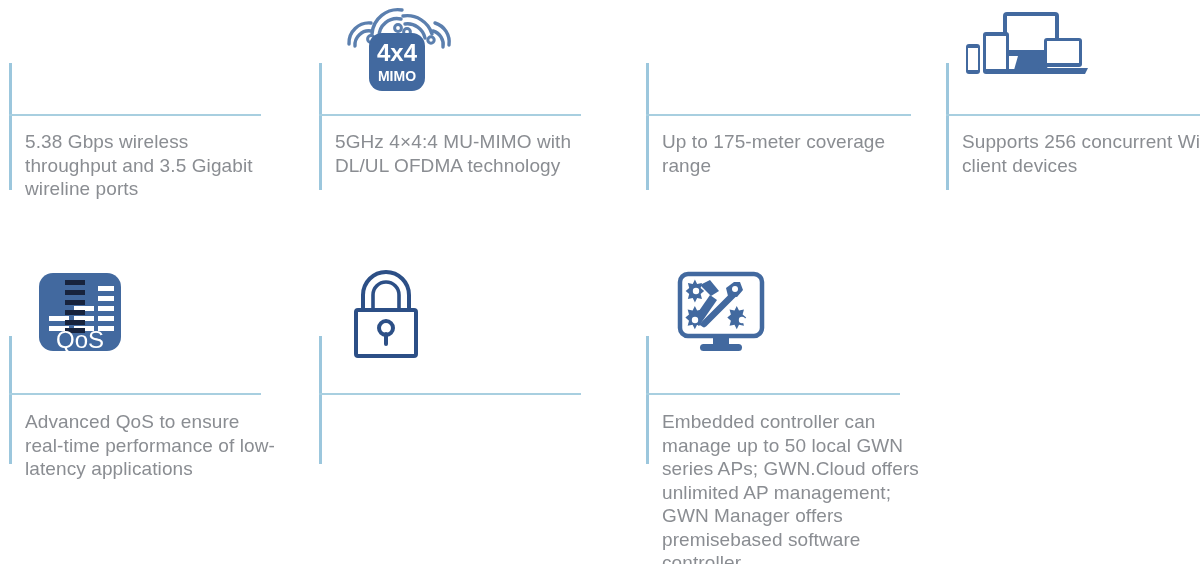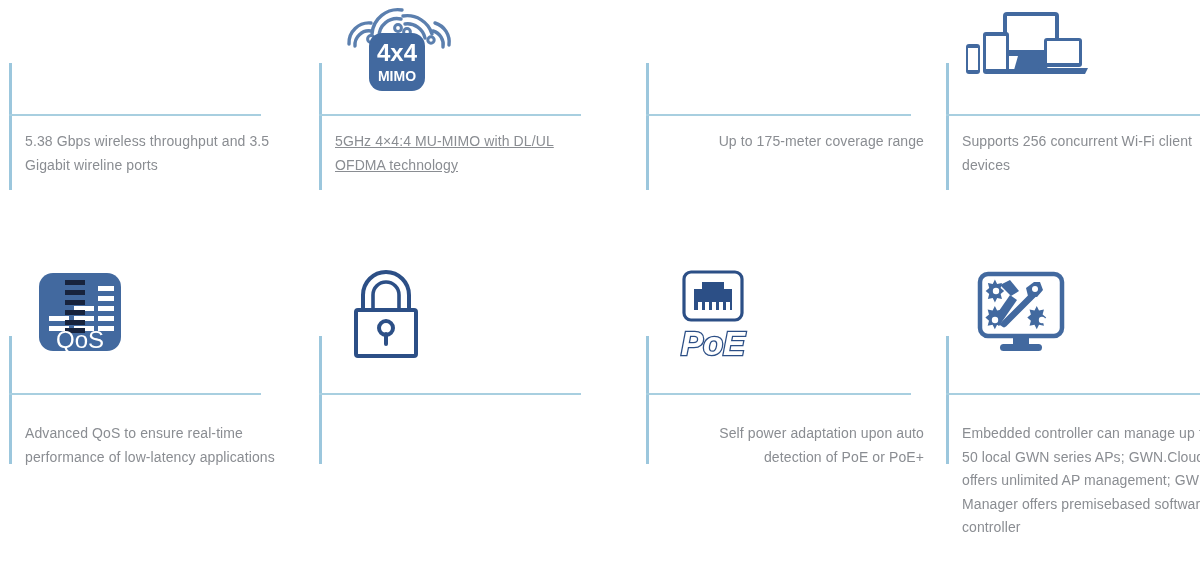--- a/index.html
+++ b/index.html
@@ -62,32 +62,31 @@
     align-items: flex-start;
     justify-content: flex-start;
     padding-left: 12px;
     box-sizing: border-box;
   }
   .card-text {
     position: absolute;
     left: 25px;
     top: 130px;
     width: 252px;
-    font-size: 14px;
+    font-size: 19px;
     line-height: 23.5px;
     color: #8a8d92;
     letter-spacing: 0.1px;
   }
   .feature-card.row2 .card-text {
     top: 146px;
-    margin-top: 12px;
   }
   .card-c4 .card-text { width: 262px; }
-  .card-c3 .card-text { width: 262px; text-align: right; }
-  .card-c2 .card-text { width: 250px; text-decoration: underline; }
+  .card-c3 .card-text { width: 262px; }
+  .card-c2 .card-text { width: 250px; }
 
   .icon-svg { display: block; }
   .badge-sq {
     fill: #42699f;
   }
 </style>
 </head>
 <body>
 
 <div class="feature-grid">
@@ -203,39 +202,20 @@
           <rect x="25" y="46" width="60" height="46" rx="2" ry="2"></rect>
           <circle cx="55" cy="64" r="7"></circle>
           <path d="M55 70 v10" stroke-linecap="round"></path>
         </g>
       </svg>
     </div>
     <div class="rule-vert"></div>
     <div class="rule-horz"></div>
   </div>
 
-  <div class="feature-card row2 card-c3">
-    <div class="icon-slot">
-      <svg class="icon-svg" width="110" height="100" viewBox="0 0 110 100" aria-hidden="true">
-        <rect x="26" y="8" width="58" height="48" rx="7" ry="7" fill="none" stroke="#2c4f86" stroke-width="3.2"></rect>
-        <path d="M44 18 h22 v7 h8 v21 h-38 V25 h8 z" fill="#2c4f86"></path>
-        <g fill="#ffffff">
-          <rect x="40" y="38" width="4" height="9"></rect>
-          <rect x="47" y="38" width="4" height="9"></rect>
-          <rect x="54" y="38" width="4" height="9"></rect>
-          <rect x="61" y="38" width="4" height="9"></rect>
-          <rect x="68" y="38" width="4" height="9"></rect>
-        </g>
-        <text x="55" y="91" text-anchor="middle" font-family="'Liberation Sans', sans-serif" font-size="33" font-weight="bold" font-style="italic" fill="#ffffff" stroke="#2c4f86" stroke-width="2.6" paint-order="stroke">PoE</text>
-      </svg>
-    </div>
-    <div class="rule-vert"></div>
-    <div class="rule-horz"></div>
-    <div class="card-text">Self power adaptation upon auto detection of PoE or PoE+</div>
-  </div>
 
   <div class="feature-card row2 card-c4">
     <div class="icon-slot">
       <svg class="icon-svg" width="120" height="100" viewBox="0 0 120 100" aria-hidden="true">
         <rect x="22" y="10" width="82" height="62" rx="8" ry="8" fill="none" stroke="#42699f" stroke-width="4.5"></rect>
         <path d="M55 72 h16 v8 h-16 z" fill="#42699f"></path>
         <rect x="42" y="80" width="42" height="7" rx="3.5" fill="#42699f"></rect>
 
         <g fill="#42699f">
           <path d="M42 21 l10 -5 l9 11 l-8 5 z"></path>

